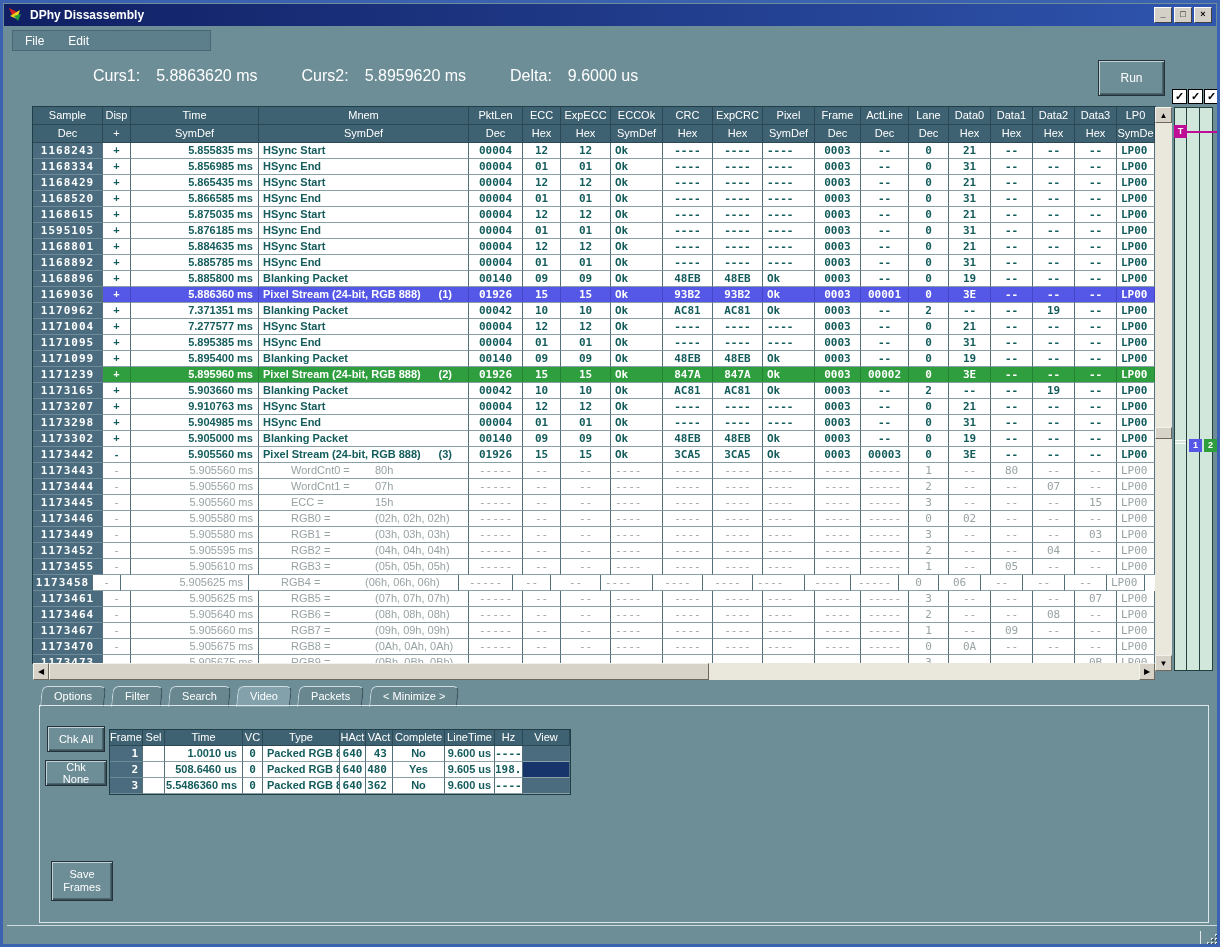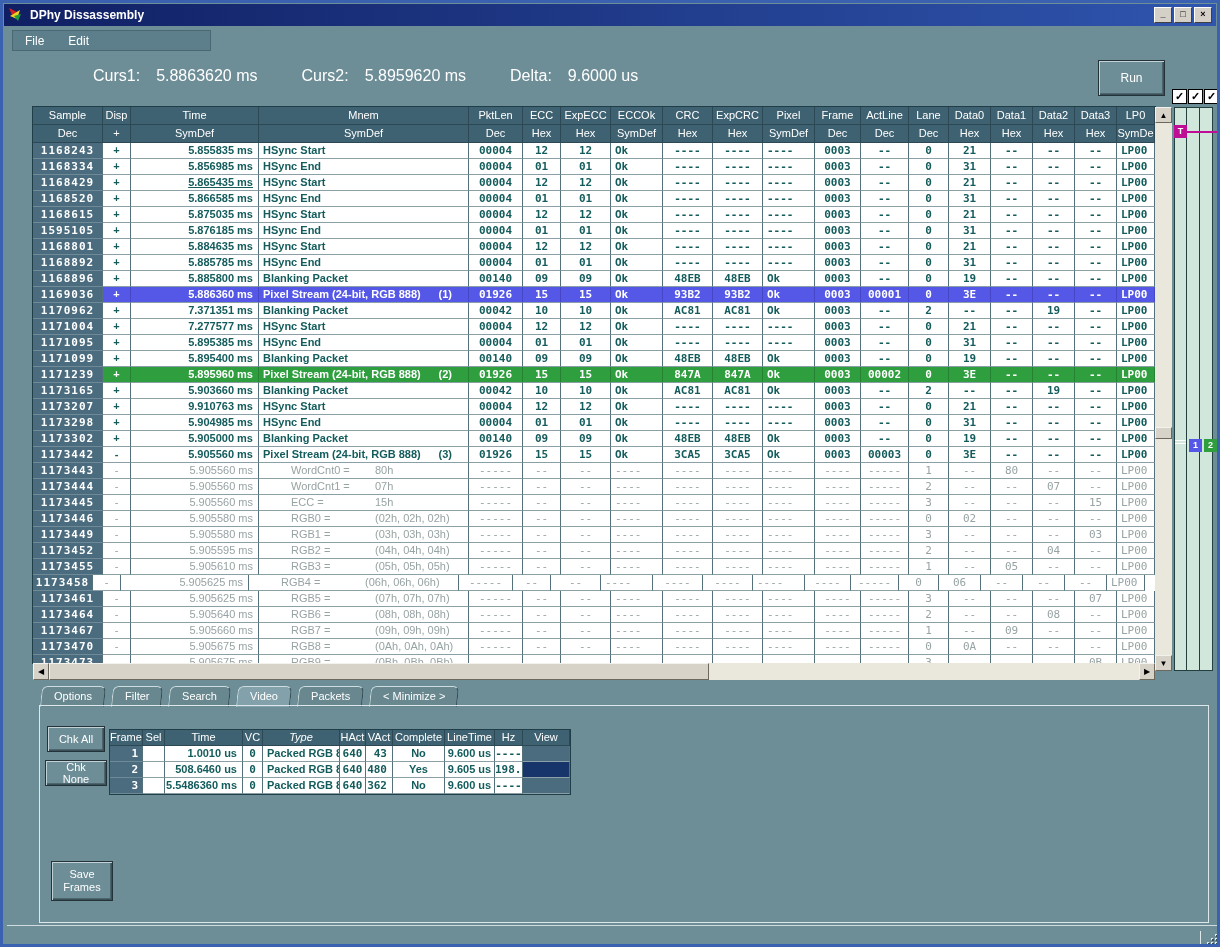--- a/index.html
+++ b/index.html
@@ -225,21 +225,21 @@
         <div class="c al-c" style="width: 40px;">0</div>
         <div class="c al-c" style="width: 42px;">31</div>
         <div class="c al-c" style="width: 42px;">--</div>
         <div class="c al-c" style="width: 42px;">--</div>
         <div class="c al-c" style="width: 42px;">--</div>
         <div class="c al-l" style="width: 38px;">LP00</div>
       </div>
       <div class="drow r-normal">
         <div class="c samp" style="width: 70px;">1168429</div>
         <div class="c al-c sans" style="width: 28px;">+</div>
-        <div class="c al-r sans" style="width: 128px; text-decoration: underline;">5.865435 ms</div>
+        <div class="c al-r sans" style="width: 128px;">5.865435 ms</div>
         <div class="c sans mnem" style="width: 210px;">
           <span>HSync Start</span>
         </div>
         <div class="c al-c" style="width: 54px;">00004</div>
         <div class="c al-c" style="width: 38px;">12</div>
         <div class="c al-c" style="width: 50px;">12</div>
         <div class="c al-l" style="width: 52px;">Ok</div>
         <div class="c al-c" style="width: 50px;">----</div>
         <div class="c al-c" style="width: 50px;">----</div>
         <div class="c al-l" style="width: 52px;">----</div>
@@ -998,21 +998,21 @@
   <button class="abs btn3d chknone-btn">Chk None</button>
   <button class="abs btn3d save-btn" style="white-space:pre-line;">Save
 Frames</button>
 
   <div class="abs vgrid">
       <div class="hrow" style="width: 460px;">
         <div class="hc" style="width: 33px;">Frame</div>
         <div class="hc" style="width: 22px;">Sel</div>
         <div class="hc" style="width: 78px;">Time</div>
         <div class="hc" style="width: 20px;">VC</div>
-        <div class="hc" style="width: 77px; font-style: italic;">Type</div>
+        <div class="hc" style="width: 77px;">Type</div>
         <div class="hc" style="width: 26px;">HAct</div>
         <div class="hc" style="width: 27px;">VAct</div>
         <div class="hc" style="width: 52px;">Complete</div>
         <div class="hc" style="width: 50px;">LineTime</div>
         <div class="hc" style="width: 28px;">Hz</div>
         <div class="hc" style="width: 47px;">View</div>
       </div>
       <div class="drow" style="width: 460px;">
         <div class="c vframe" style="width: 33px;">1</div>
         <div class="c al-c" style="width: 22px;"></div>

